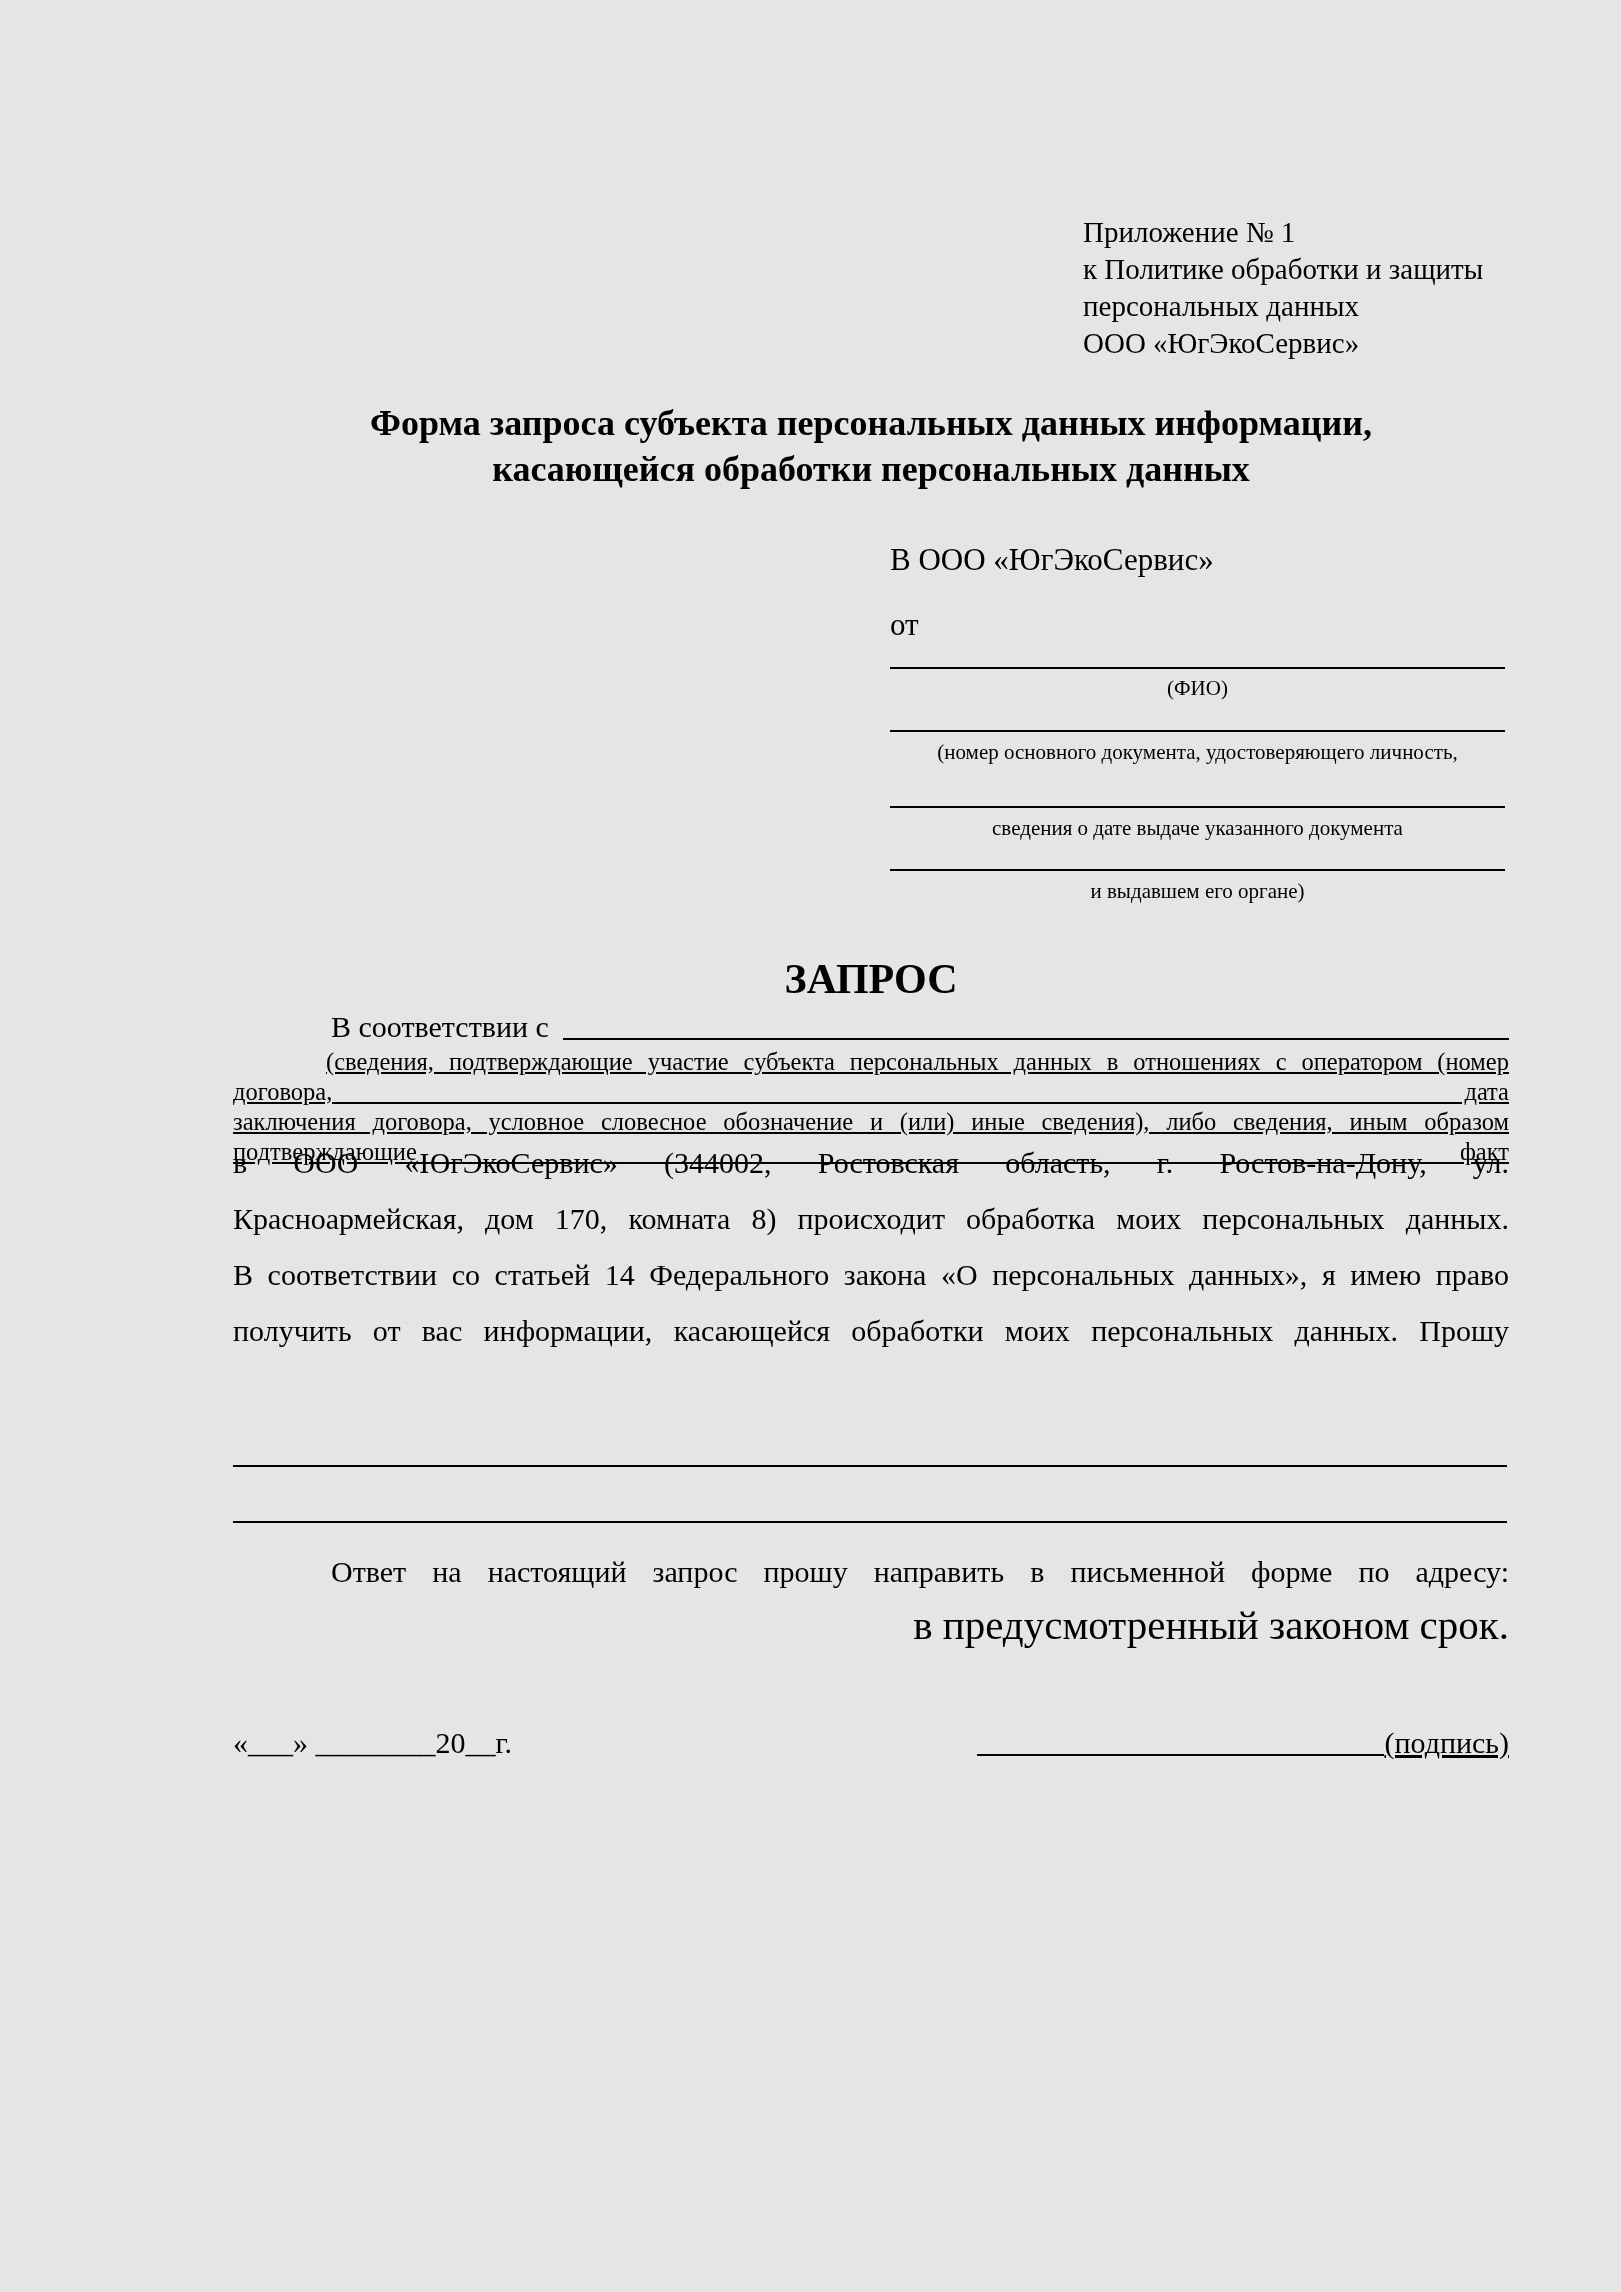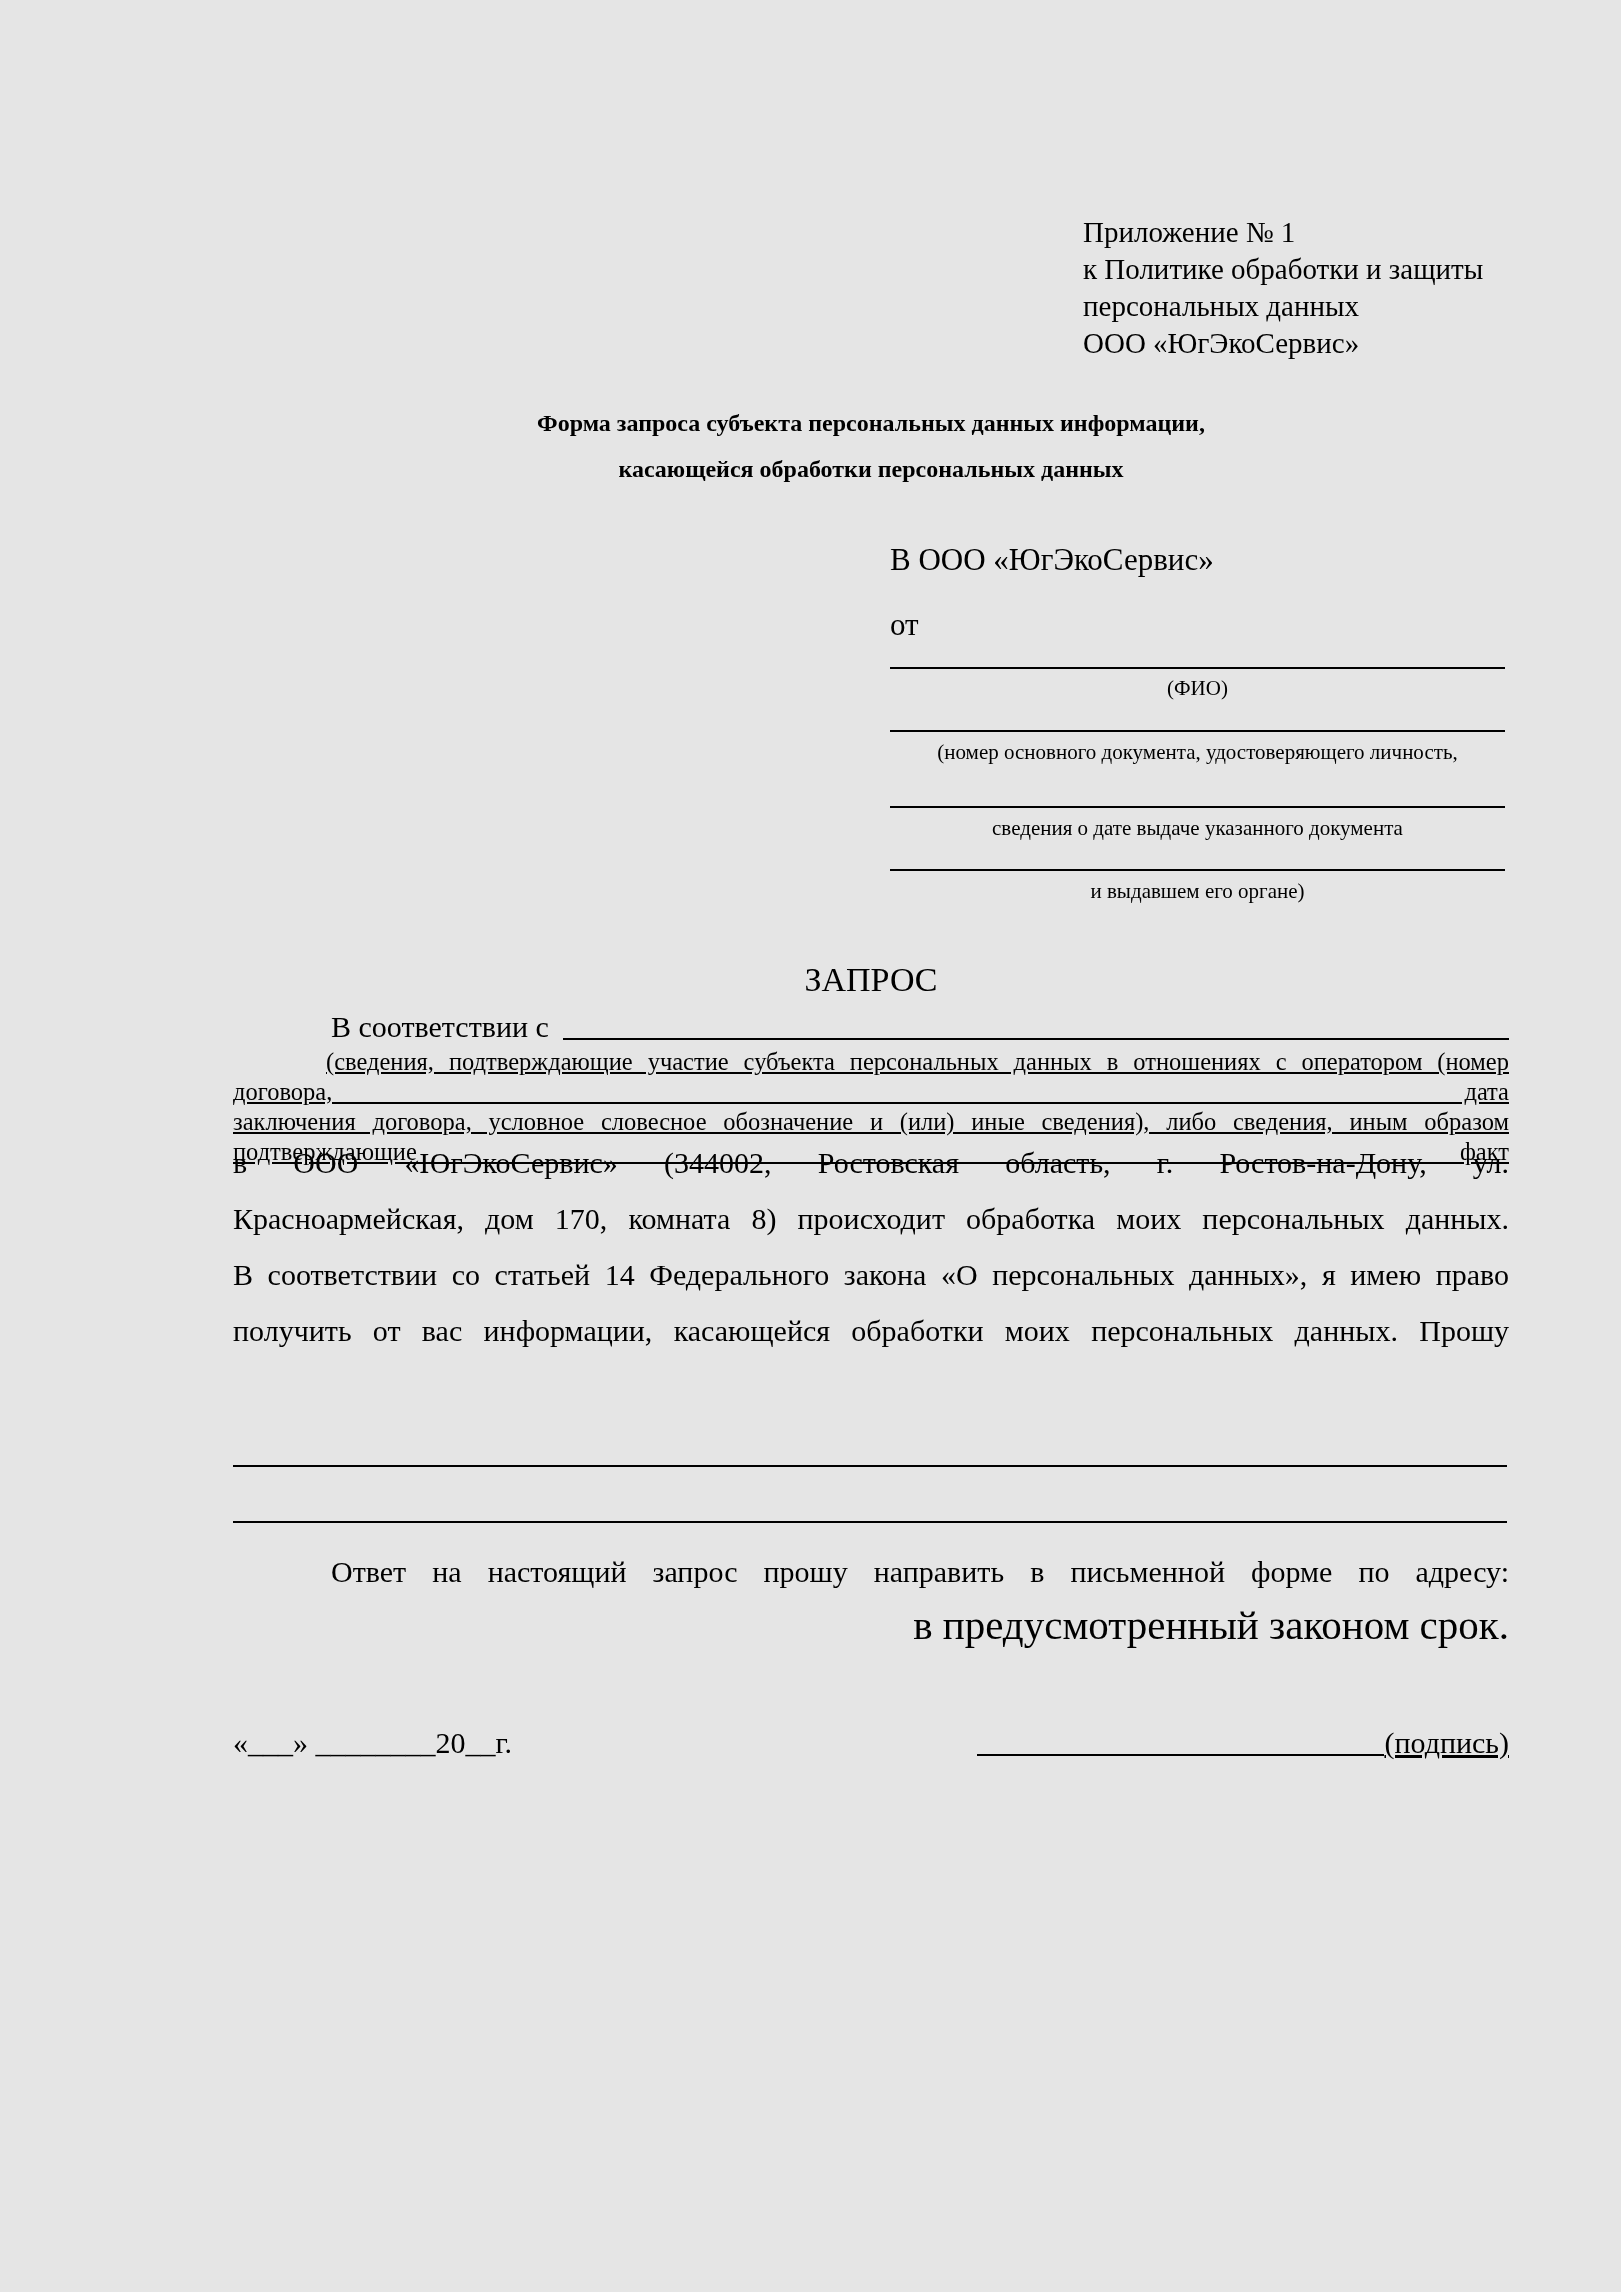--- a/index.html
+++ b/index.html
@@ -15,21 +15,21 @@
   }
   .abs { position: absolute; }
 
   
   .appendix { left: 1083px; top: 214px; font-size: 29px; line-height: 37px; }
 
   
   .doc-title {
     left: 233px; top: 400px; width: 1276px;
     text-align: center; font-weight: 700;
-    font-size: 24px; line-height: 46px;
+    font-size: 36px; line-height: 46px;
   }
 
   
   .to-line   { left: 890px; top: 541px; font-size: 31px; line-height: 37px; }
   .from-line { left: 890px; top: 606px; font-size: 31px; line-height: 37px; }
 
   .field-line {
     left: 890px; width: 615px; height: 0;
     border-top: 2.9px solid #000;
   }
@@ -38,21 +38,21 @@
     text-align: center; font-size: 21px; line-height: 29px;
   }
   .fl-1 { top: 667px; }  .fc-1 { top: 674px; }
   .fl-2 { top: 730px; }  .fc-2 { top: 738px; }
   .fl-3 { top: 806px; }  .fc-3 { top: 814px; }
   .fl-4 { top: 869px; }  .fc-4 { top: 877px; }
 
   
   .request-heading {
     left: 233px; top: 961px; width: 1276px;
-    text-align: center; font-size: 34px; line-height: 37px;
+    text-align: center; font-size: 42px; line-height: 37px; font-weight: bold;
   }
 
   
   .intro-line {
     left: 233px; top: 1008px; width: 1276px;
     padding-left: 98px;
     display: flex; align-items: flex-end;
     font-size: 30px; line-height: 37px;
   }
   .intro-line .lbl { white-space: nowrap; margin-right: 13.7px; }

